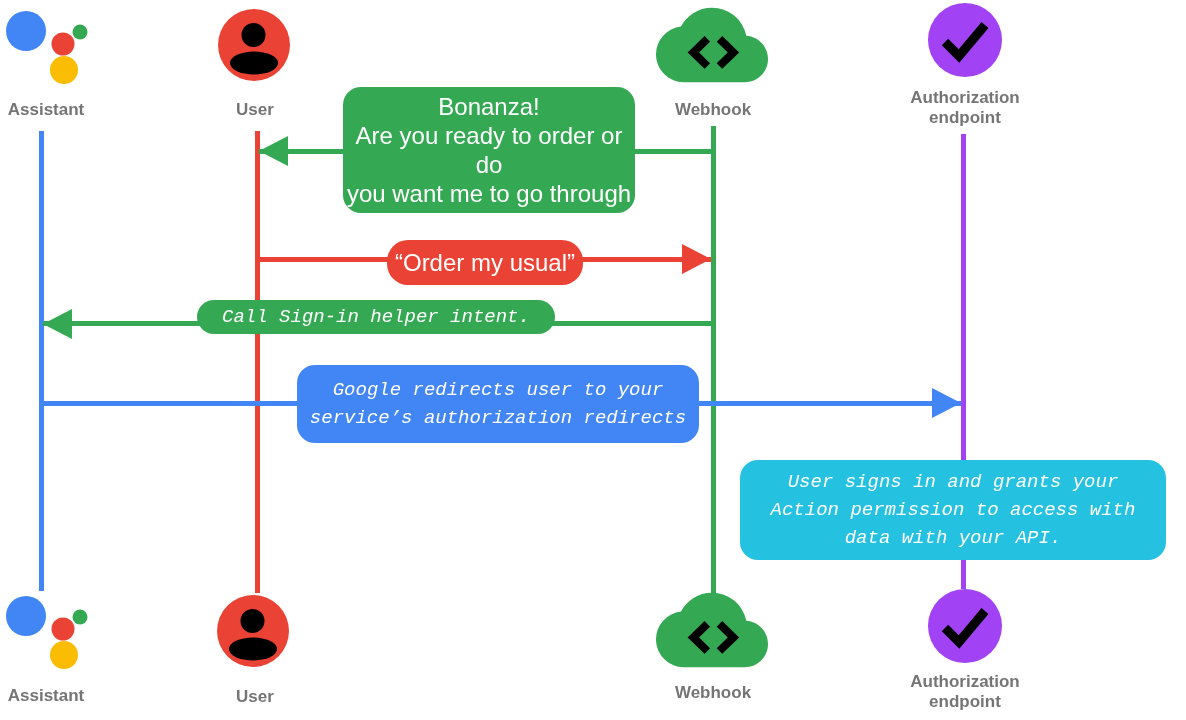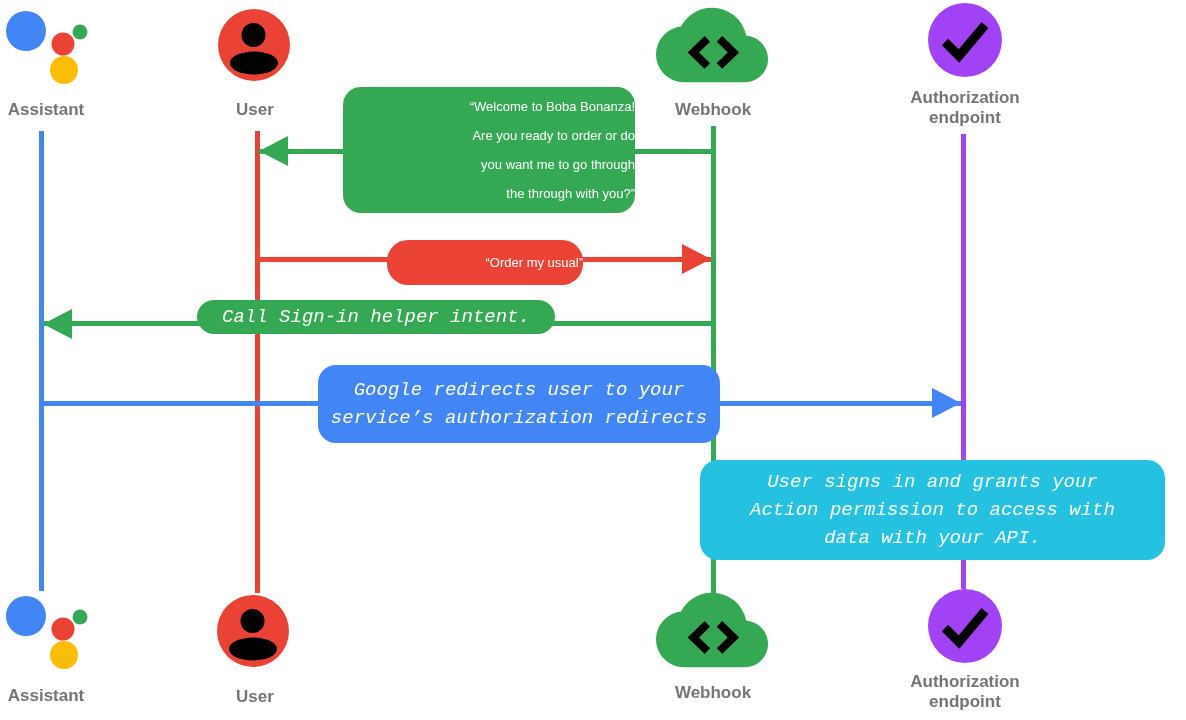--- a/index.html
+++ b/index.html
@@ -19,21 +19,21 @@
   .tri{position:absolute;width:0;height:0;
        border-top:15px solid transparent;border-bottom:15px solid transparent;}
   .tri.pl.green{border-right:29px solid var(--green);}
   .tri.pr.red{border-left:29px solid var(--red);}
   .tri.pr.blue{border-left:29px solid var(--blue);}
 
   
   .bubble{position:absolute;border-radius:18px;color:#fff;display:flex;
           flex-direction:column;justify-content:center;align-items:center;
           text-align:center;}
-  .bubble.sans{font-size:13px;line-height:29px;align-items:flex-end;}
+  .bubble.sans{font-size:24px;line-height:29px;}
   .bubble.mono{font-family:"Liberation Mono","DejaVu Sans Mono",monospace;
                font-style:italic;font-size:19px;line-height:28px;}
   .bubble.pill{border-radius:21px;}
 
   
   .icon{position:absolute;}
   .f-blue{fill:var(--blue);} .f-red{fill:var(--red);} .f-green{fill:var(--green);}
   .f-yellow{fill:var(--yellow);} .f-purple{fill:var(--purple);} .f-glyph{fill:var(--glyph);}
   .s-glyph{fill:none;stroke:var(--glyph);stroke-width:1.7;stroke-linejoin:miter;}
   .s-check{fill:none;stroke:var(--glyph);stroke-width:9;}
@@ -70,26 +70,26 @@
   </div>
 
   <div class="bubble sans pill c-red" style="left:387px;top:240px;width:196px;height:45px;">
     <div>“Order my usual”</div>
   </div>
 
   <div class="bubble mono pill c-green" style="left:197px;top:300px;width:358px;height:34px;">
     <div>Call Sign-in helper intent.</div>
   </div>
 
-  <div class="bubble mono c-blue" style="left:318px;top:365px;width:402px;height:78px;">
+  <div class="bubble mono c-blue" style="left:297px;top:365px;width:402px;height:78px;">
     <div>Google redirects user to your</div>
     <div>service’s authorization redirects</div>
   </div>
 
-  <div class="bubble mono c-cyan" style="left:700px;top:460px;width:465px;height:100px;text-align:right;">
+  <div class="bubble mono c-cyan" style="left:740px;top:460px;width:426px;height:100px;text-align:right;">
     <div>User signs in and grants your</div>
     <div>Action permission to access with</div>
     <div>data with your API.</div>
   </div>
 
   <svg class="icon" style="left:0;top:0;" width="96" height="92" viewBox="0 0 96 92">
     <circle cx="26" cy="31" r="20" class="f-blue"></circle>
     <circle cx="63" cy="44" r="11.5" class="f-red"></circle>
     <circle cx="80" cy="32" r="7.5" class="f-green"></circle>
     <circle cx="64" cy="70" r="14" class="f-yellow"></circle>

